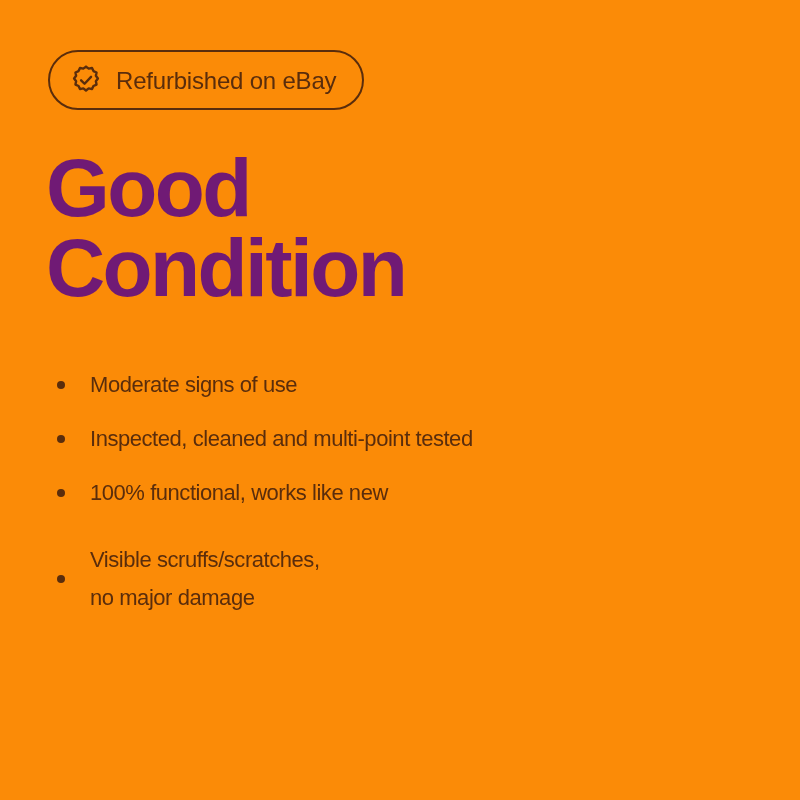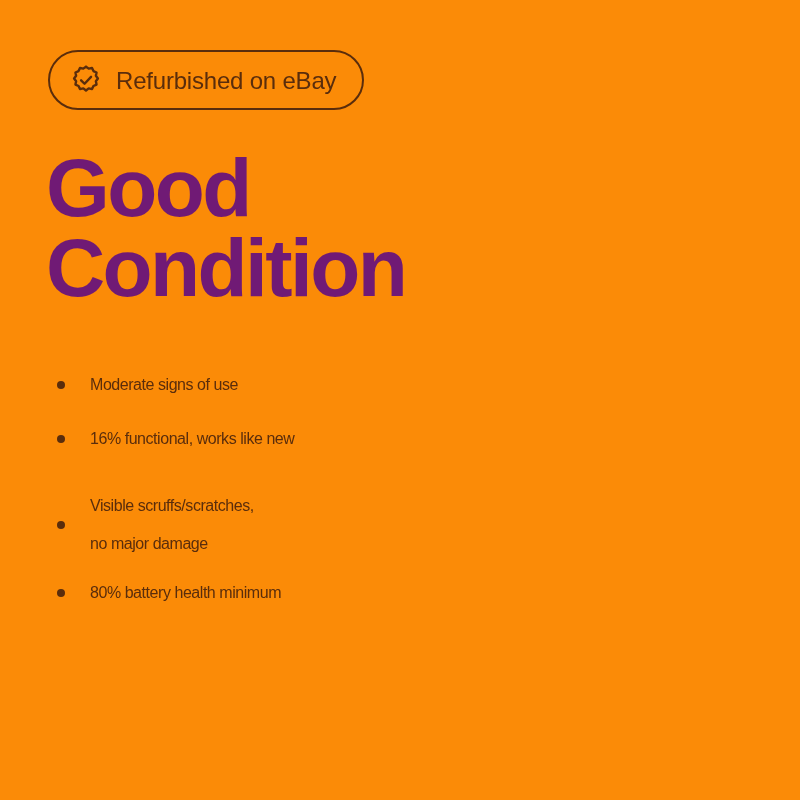--- a/index.html
+++ b/index.html
@@ -98,21 +98,21 @@
     left: 9px;
     top: 50%;
     transform: translateY(-50%);
     width: 8px;
     height: 8px;
     border-radius: 50%;
     background: #5A2D0C;
   }
   .feature-text {
     color: #5A2D0C;
-    font-size: 16px;
+    font-size: 22px;
     font-weight: 400;
     line-height: 38px;
     letter-spacing: -0.45px;
     white-space: pre-line;
   }
   .feature-item.two-line {
     min-height: 82px;
     margin-top: 18px;
   }
 </style>
@@ -134,26 +134,26 @@
   <h1 class="heading">Good
 Condition</h1>
 
   <ul class="features">
     <li class="feature-item">
       <span class="feature-bullet"></span>
       <span class="feature-text">Moderate signs of use</span>
     </li>
     <li class="feature-item">
       <span class="feature-bullet"></span>
-      <span class="feature-text">16% functional, works like new</span>
+      <span class="feature-text">Inspected, cleaned and multi-point tested</span>
+    </li>
+    <li class="feature-item">
+      <span class="feature-bullet"></span>
+      <span class="feature-text">100% functional, works like new</span>
     </li>
     <li class="feature-item two-line">
       <span class="feature-bullet"></span>
       <span class="feature-text">Visible scruffs/scratches,
 no major damage</span>
     </li>
-    <li class="feature-item">
-      <span class="feature-bullet"></span>
-      <span class="feature-text">80% battery health minimum</span>
-    </li>
   </ul>
 
 </div>
 
 </body></html>

